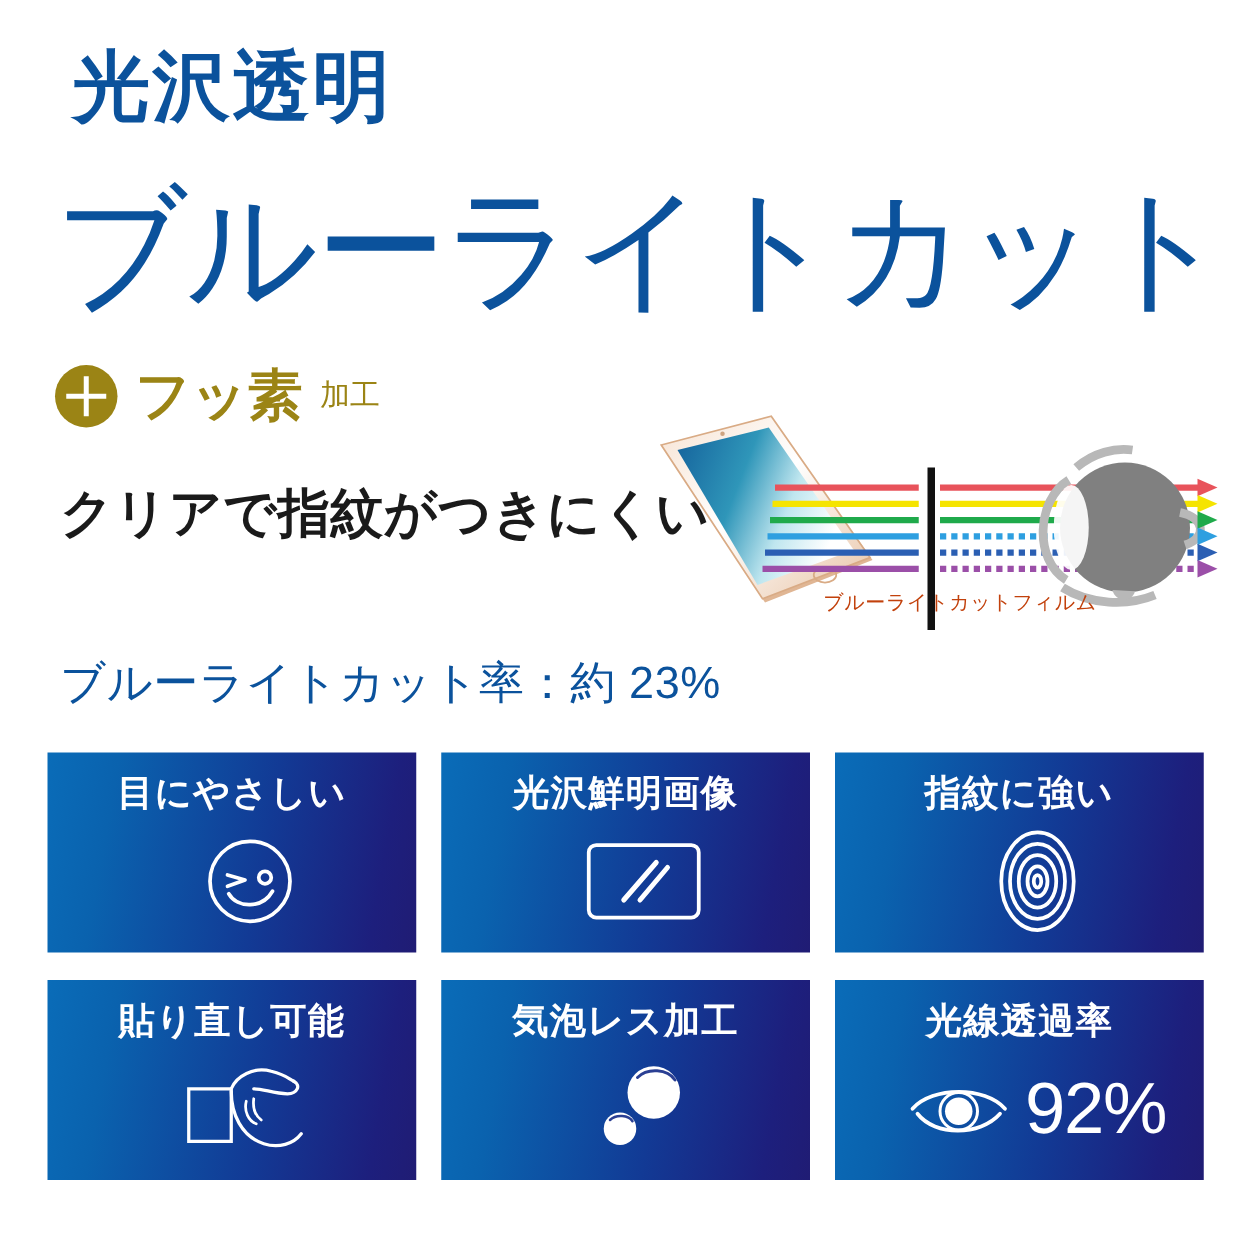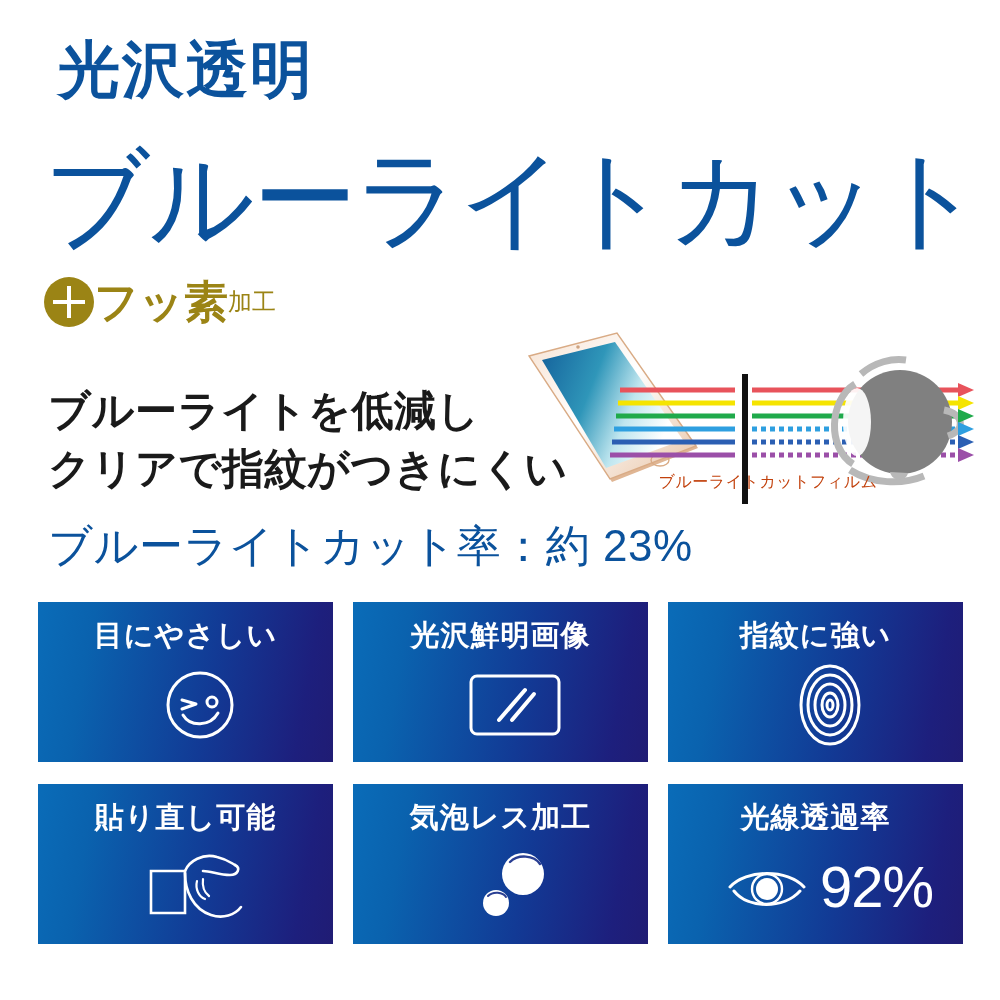--- a/index.html
+++ b/index.html
@@ -25,22 +25,22 @@
     font-size:104px;line-height:112px;font-weight:400;
     color:#0b529c;letter-spacing:-2px;
     white-space:nowrap;
     font-family:"DejaVu Serif","Liberation Serif",serif;
     transform:scaleY(1.04);
     transform-origin:left top;
   }
 
   
   .fluor-row{
-    position:absolute;left:44px;top:277px;
-    display:flex;align-items:center;
+    position:absolute;left:44px;top:292px;
+    display:flex;align-items:center;gap:14px;
   }
   .fluor-badge{
     width:50px;height:50px;border-radius:50%;
     background:#9b8415;position:relative;flex:0 0 auto;
   }
   .fluor-badge::before,.fluor-badge::after{
     content:"";position:absolute;background:#ffffff;
   }
   .fluor-badge::before{left:50%;top:9px;width:4px;height:32px;margin-left:-2px;}
   .fluor-badge::after{top:50%;left:9px;height:4px;width:32px;margin-top:-2px;}
@@ -57,21 +57,21 @@
   .copy{
     position:absolute;left:48px;top:382px;
     font-size:42px;line-height:58px;font-weight:700;color:#1a1a1a;
     letter-spacing:0.5px;
   }
   .copy div{white-space:nowrap;}
 
   
   .cutrate{
     position:absolute;left:48px;top:524px;
-    font-size:44px;line-height:44px;font-weight:400;color:#0b529c;
+    font-size:36px;line-height:44px;font-weight:400;color:#0b529c;
     white-space:nowrap;letter-spacing:0.5px;
   }
 
   
   .diagram{position:absolute;left:520px;top:330px;width:470px;height:175px;}
   .diagram svg{display:block;}
   .diagram-label{
     position:absolute;left:648px;top:472px;width:240px;
     text-align:center;font-size:16px;color:#c2410c;
     letter-spacing:0.5px;white-space:nowrap;
@@ -116,21 +116,20 @@
   <div class="headline-1">光沢透明</div>
   <div class="headline-2">ブルーライトカット</div>
 
   <div class="fluor-row">
     <div class="fluor-badge"></div>
     <span class="fluor-main">フッ素</span>
     <span class="fluor-sub">加工</span>
   </div>
 
   <div class="copy">
-    <div>ブルーライトを低減し</div>
     <div>クリアで指紋がつきにくい</div>
   </div>
 
   <div class="cutrate">ブルーライトカット率：約 23%</div>
 
   <div class="diagram">
     <svg width="470" height="175" viewBox="0 0 470 175" xmlns="http://www.w3.org/2000/svg">
       <defs>
         <linearGradient id="screenGrad" x1="0" y1="0" x2="1" y2="0.35">
           <stop offset="0%" stop-color="#14619b"></stop>

